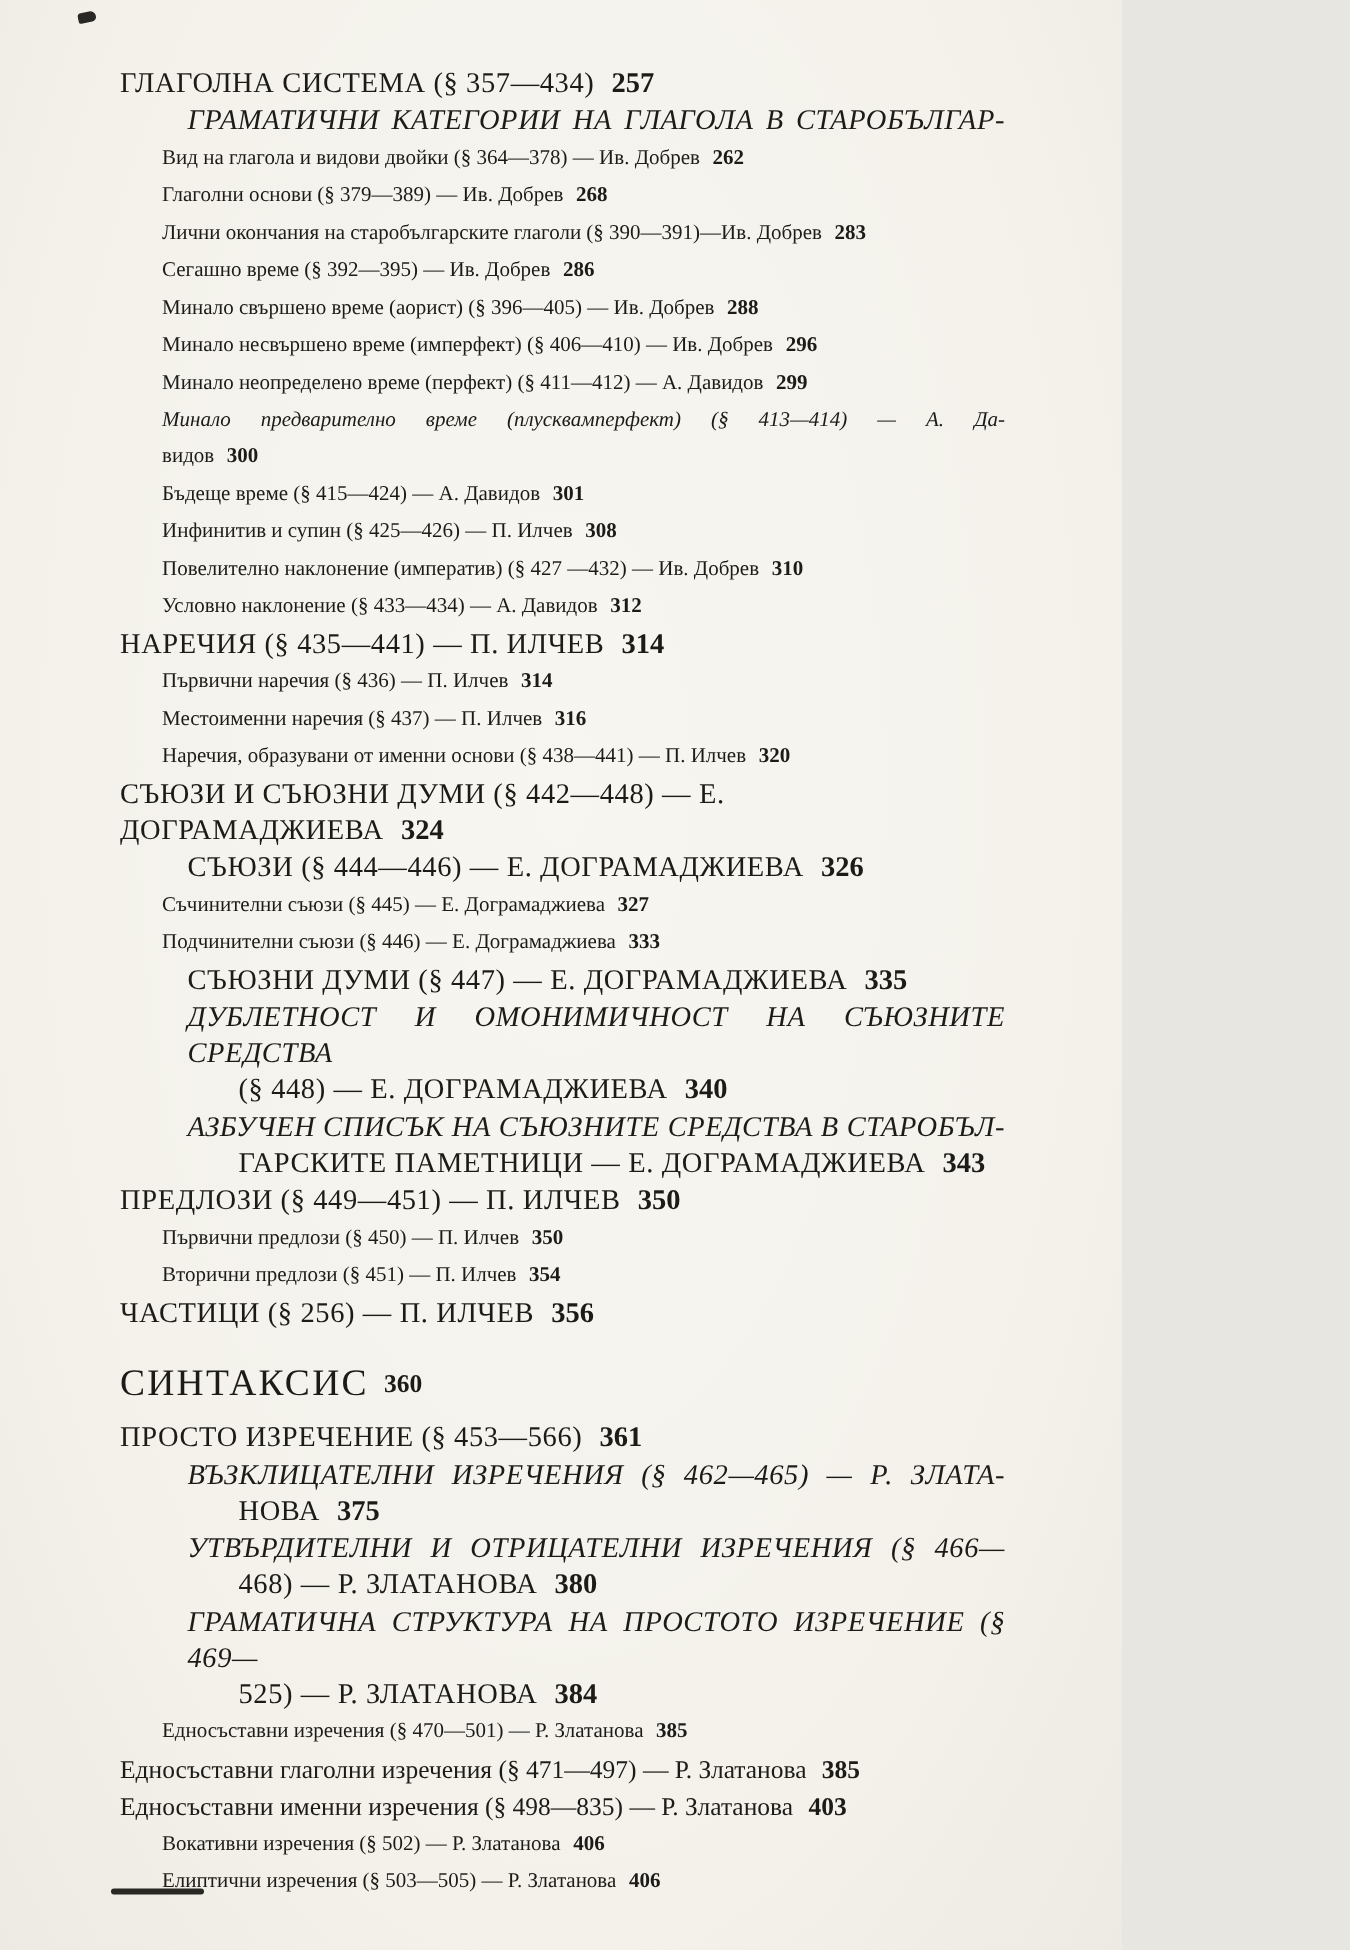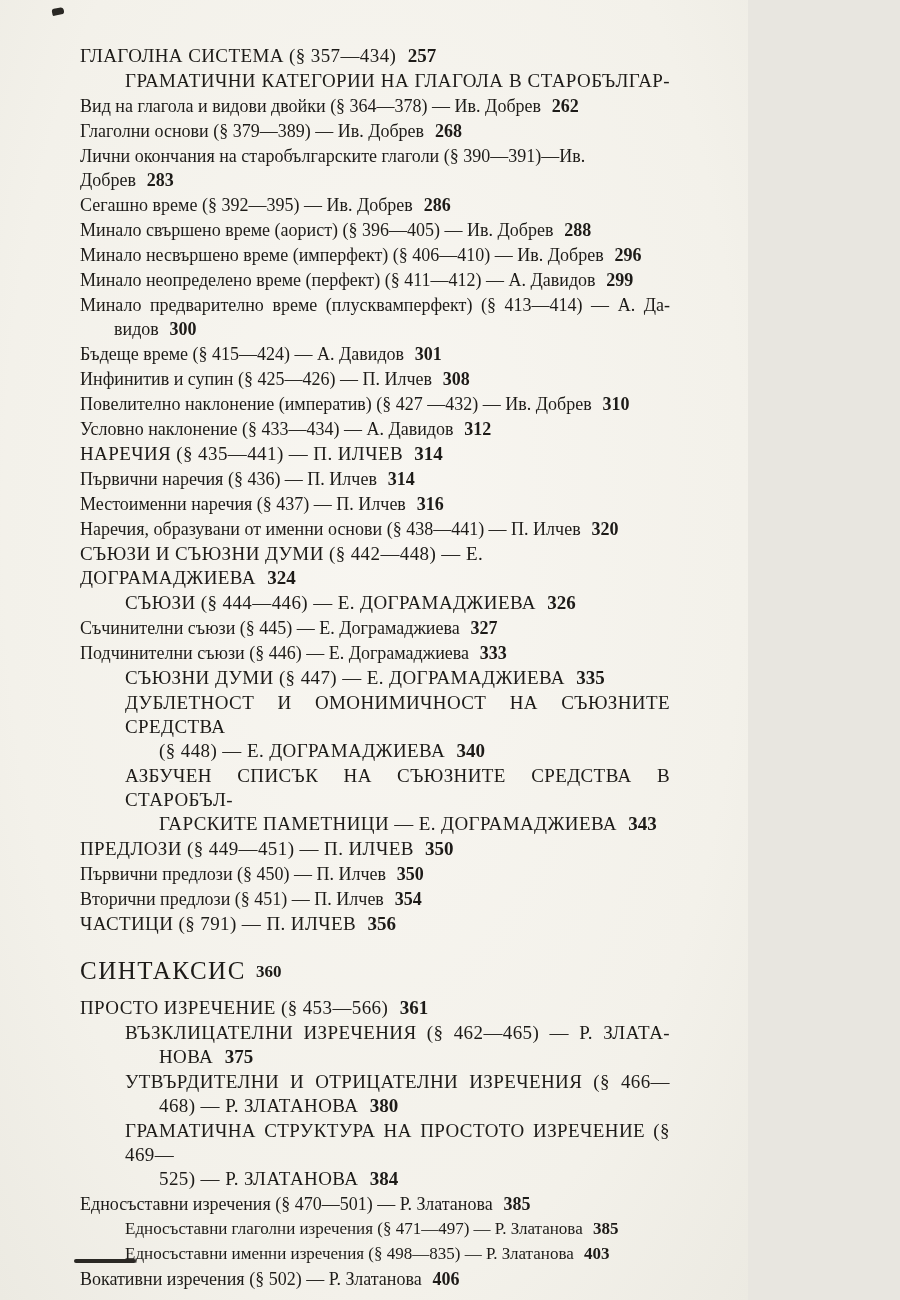--- a/index.html
+++ b/index.html
@@ -19,37 +19,37 @@
   }
   .toc {
     position: absolute;
     top: 44px;
     left: 80px;
     right: 78px;
   }
   .entry { margin: 0 0 1px 0; }
   .entry .line { line-height: 24px; }
   
-  .entry .line.just { text-align: justify; text-align-last: justify; }
+  .entry .line.just { text-align: justify; text-align-last: justify; font-style: italic; }
   
   .entry .line.cont { margin-left: 34px; }
 
   .entry.caps-top .line,
   .entry.caps-sub .line {
     font-size: 19px;
     letter-spacing: 0.4px;
   }
   .entry.caps-top { margin-left: 0; }
   .entry.caps-sub { margin-left: 45px; }
 
-  .entry.plain .line { font-size: 18px; }
+  .entry.plain .line { font-size: 14px; margin-left: 28px; }
   .entry.plain { margin-left: 0; }
 
   .entry.plain-sub .line { font-size: 17px; }
-  .entry.plain-sub { margin-left: 45px; }
+  .entry.plain-sub { }
 
   .entry.section { margin-top: 20px; margin-bottom: 9px; }
   .entry.section .line {
     font-size: 25px;
     line-height: 30px;
     letter-spacing: 1.5px;
   }
   .entry.section .pageno { font-size: 17px; vertical-align: 2px; letter-spacing: 0; }
 
   .pageno {
@@ -158,21 +158,21 @@
       <div class="entry caps-top">
         <div class="line"><span>ПРЕДЛОЗИ (§ 449—451) — П. ИЛЧЕВ</span><span class="pageno">350</span></div>
       </div>
       <div class="entry plain">
         <div class="line"><span>Първични предлози (§ 450) — П. Илчев</span><span class="pageno">350</span></div>
       </div>
       <div class="entry plain">
         <div class="line"><span>Вторични предлози (§ 451) — П. Илчев</span><span class="pageno">354</span></div>
       </div>
       <div class="entry caps-top">
-        <div class="line"><span>ЧАСТИЦИ (§ 791) — П. ИЛЧЕВ</span><span class="pageno">356</span></div>
+        <div class="line"><span>ЧАСТИЦИ (§ 256) — П. ИЛЧЕВ</span><span class="pageno">356</span></div>
       </div>
       <div class="entry section">
         <div class="line"><span>СИНТАКСИС</span><span class="pageno">360</span></div>
       </div>
       <div class="entry caps-top">
         <div class="line"><span>ПРОСТО ИЗРЕЧЕНИЕ (§ 453—566)</span><span class="pageno">361</span></div>
       </div>
       <div class="entry caps-sub">
         <div class="line just"><span>ВЪЗКЛИЦАТЕЛНИ ИЗРЕЧЕНИЯ (§ 462—465) — Р. ЗЛАТА-</span></div>
         <div class="line cont"><span>НОВА</span><span class="pageno">375</span></div>
@@ -189,17 +189,20 @@
         <div class="line"><span>Едносъставни изречения (§ 470—501) — Р. Златанова</span><span class="pageno">385</span></div>
       </div>
       <div class="entry plain-sub">
         <div class="line"><span>Едносъставни глаголни изречения (§ 471—497) — Р. Златанова</span><span class="pageno">385</span></div>
       </div>
       <div class="entry plain-sub">
         <div class="line"><span>Едносъставни именни изречения (§ 498—835) — Р. Златанова</span><span class="pageno">403</span></div>
       </div>
       <div class="entry plain">
         <div class="line"><span>Вокативни изречения (§ 502) — Р. Златанова</span><span class="pageno">406</span></div>
+      </div>
+      <div class="entry plain">
+        <div class="line"><span>Елиптични изречения (§ 503—505) — Р. Златанова</span><span class="pageno">406</span></div>
       </div>
     </div>
   <div class="artifact bottom-left"></div>
   <div class="artifact bottom-right"></div>
 </div>
 
 </body></html>

